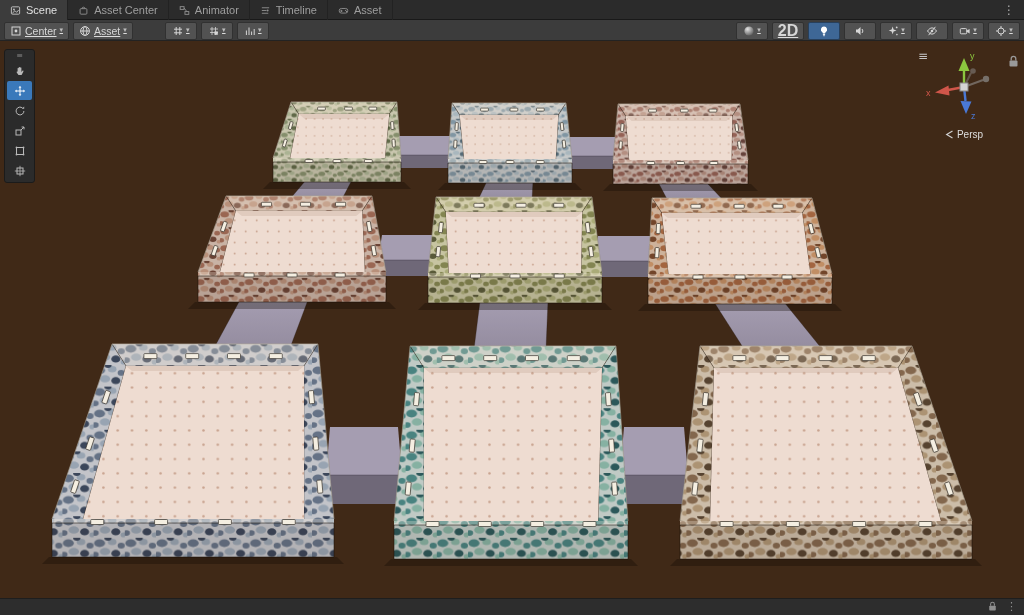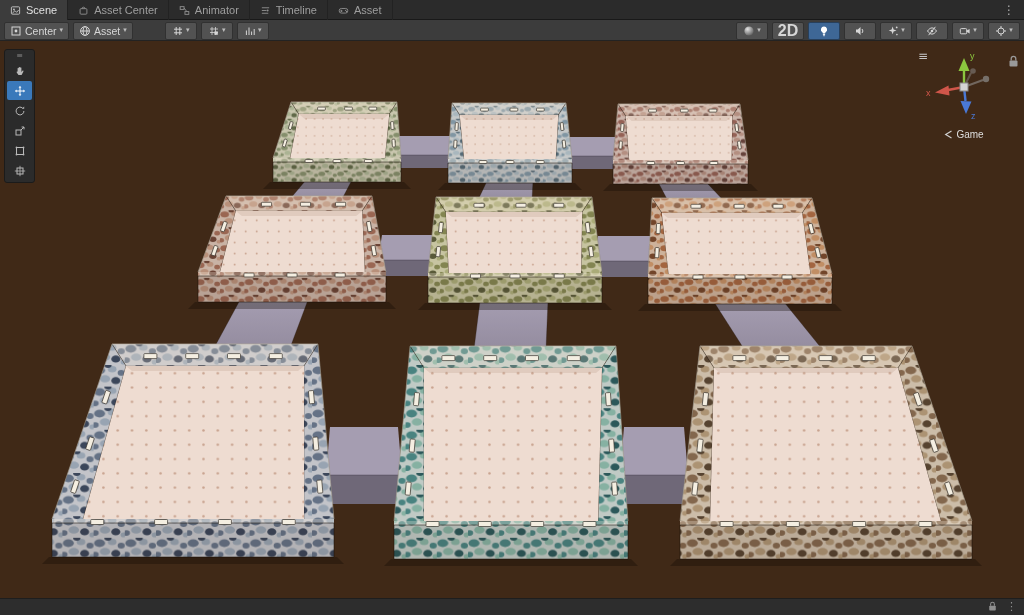--- a/index.html
+++ b/index.html
@@ -15,21 +15,21 @@
     box-shadow:inset 0 -1px 0 #191919;font-size:11px;color:#9e9e9e;}
   .tab{display:flex;align-items:center;gap:5px;padding:0 10px;
     border-right:1px solid #222;cursor:default;white-space:nowrap;}
   .tab.active{background:#3c3c3c;color:#e0e0e0;}
   .tab .icn{display:flex;color:#8f8f8f;}
   .tab.active .icn{color:#c6c6c6;}
   .tab-kebab{margin-left:auto;display:flex;align-items:center;padding:0 9px;color:#ababab;font-size:12px;}
 
   
   .scene-toolbar{height:21px;background:#3c3c3c;display:flex;align-items:center;
-    padding:0 4px;gap:4px;box-shadow:inset 0 -1px 0 #232323;font-size:10.5px;color:#dcdcdc;}
+    padding:0 4px;gap:4px;box-shadow:inset 0 -1px 0 #232323;font-size:10.5px;color:#dcdcdc;text-decoration:underline;}
   .tb-btn,.icon-btn{height:16px;display:flex;align-items:center;gap:3px;background:#525252;
     border:1px solid #313131;border-radius:2px;padding:0 5px;color:#d6d6d6;cursor:default;}
   .icon-btn{min-width:24px;justify-content:center;padding:0 3px;gap:2px;}
   .icon-btn.active{background:#3e6796;border-color:#28405c;color:#fff;}
   .caret{font-size:7px;color:#bdbdbd;line-height:1;}
   .tb-gap{width:24px;}
   .right-group{margin-left:auto;display:flex;gap:4px;align-items:center;}
   .icn{display:inline-flex;}
   .icn svg{display:block;}
   .two-d-label{font-weight:bold;font-size:16px;}
@@ -720,21 +720,21 @@
       <text x="51" y="72" font-size="9" fill="#4a79d6">z</text>
 
       <rect x="40" y="36" width="8" height="8" fill="#d4d4d4" stroke="#8a8a8a"></rect>
     </svg>
     <div class="persp-row">
       <span class="icn js-icon">
           <svg width="9" height="9" viewBox="0 0 9 9">
             <path d="M7.5 1 L1.7 4.5 L7.5 8" fill="none" stroke="#cfcfcf" stroke-width="1.2"></path>
           </svg>
         </span>
-      <span>Game</span>
+      <span>Persp</span>
     </div>
   </div>
 </div>
 
 <div class="status-bar">
   <span class="icn">
     <svg width="9" height="11" viewBox="0 0 11 13">
       <rect x="1.5" y="5.5" width="8" height="6" rx="1" fill="#8f8f8f"></rect>
       <path d="M3.2 5.5V3.6a2.3 2.3 0 0 1 4.6 0v1.9" fill="none" stroke="#8f8f8f" stroke-width="1.3"></path>
     </svg>

